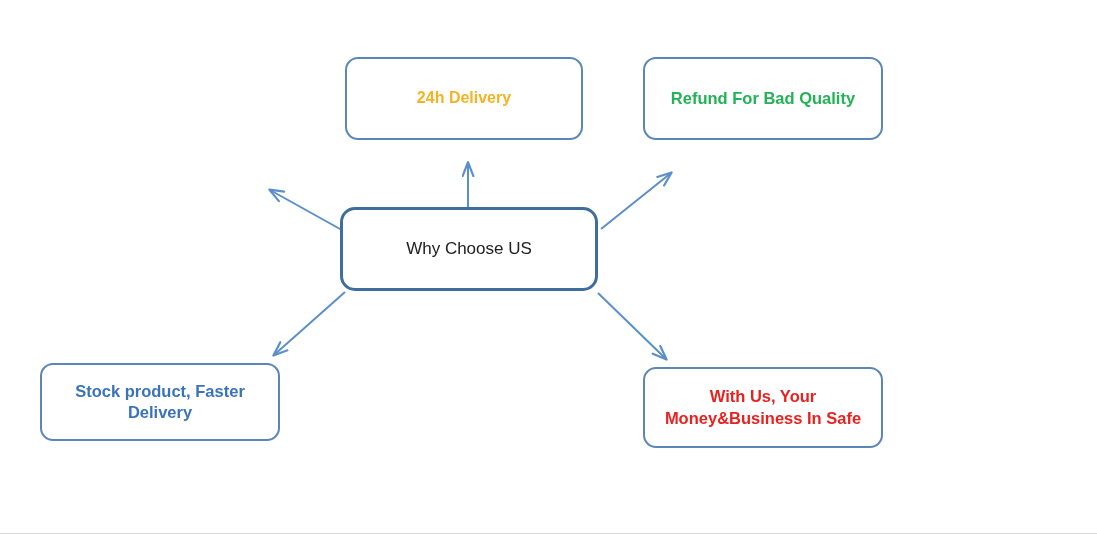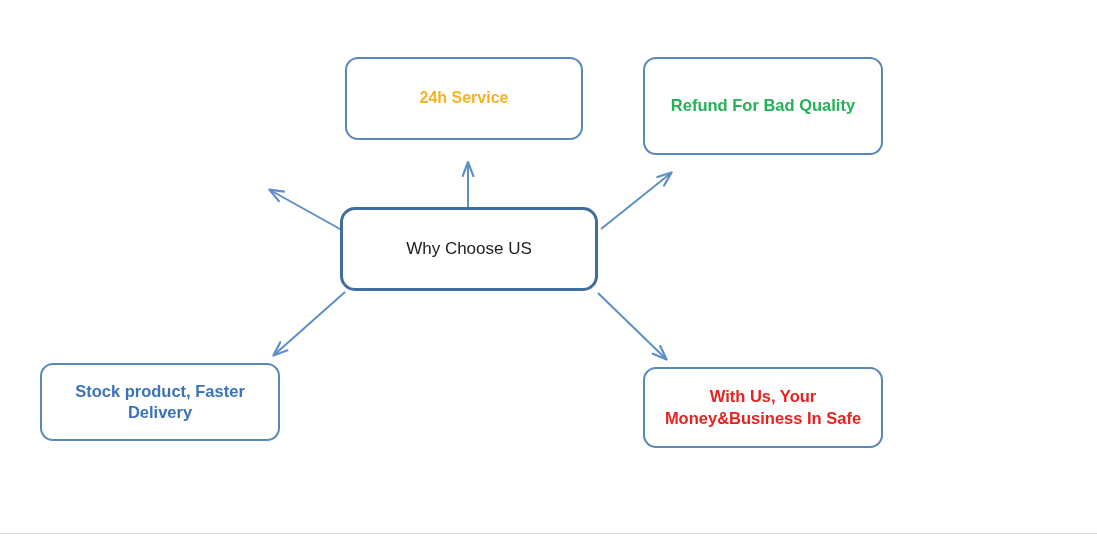--- a/index.html
+++ b/index.html
@@ -45,21 +45,21 @@
     white-space: pre-line;
   }
   
   #node-quality {
     left: 40px;  top: 57px;  width: 240px; height: 83px;
   }
   #node-service {
     left: 345px; top: 57px;  width: 238px; height: 83px;
   }
   #node-refund {
-    left: 643px; top: 57px;  width: 240px; height: 98px; justify-content: center;
+    left: 643px; top: 57px;  width: 240px; height: 83px; justify-content: center;
   }
   #node-center {
     left: 340px; top: 207px; width: 258px; height: 84px;
     border: 3px solid #3f6e9e;
     border-radius: 15px;
   }
   #node-stock {
     left: 40px;  top: 363px; width: 240px; height: 78px;
   }
   #node-safe {
@@ -123,21 +123,21 @@
 
     <line x1="601" y1="229" x2="671" y2="173" stroke="#5b8fc9" stroke-width="2" marker-end="url(#ah)"></line>
 
     <line x1="345" y1="292" x2="274" y2="355" stroke="#5b8fc9" stroke-width="2" marker-end="url(#ah)"></line>
 
     <line x1="598" y1="293" x2="666" y2="359" stroke="#5b8fc9" stroke-width="2" marker-end="url(#ah)"></line>
   </svg>
 
 
   <div class="node" id="node-service">
-    <span class="node-label t-service">24h Service</span>
+    <span class="node-label t-service">24h Delivery</span>
   </div>
 
   <div class="node" id="node-refund">
     <span class="node-label t-refund">Refund For Bad Quality</span>
   </div>
 
   <div class="node" id="node-center">
     <span class="node-label t-center">Why Choose US</span>
   </div>
 

